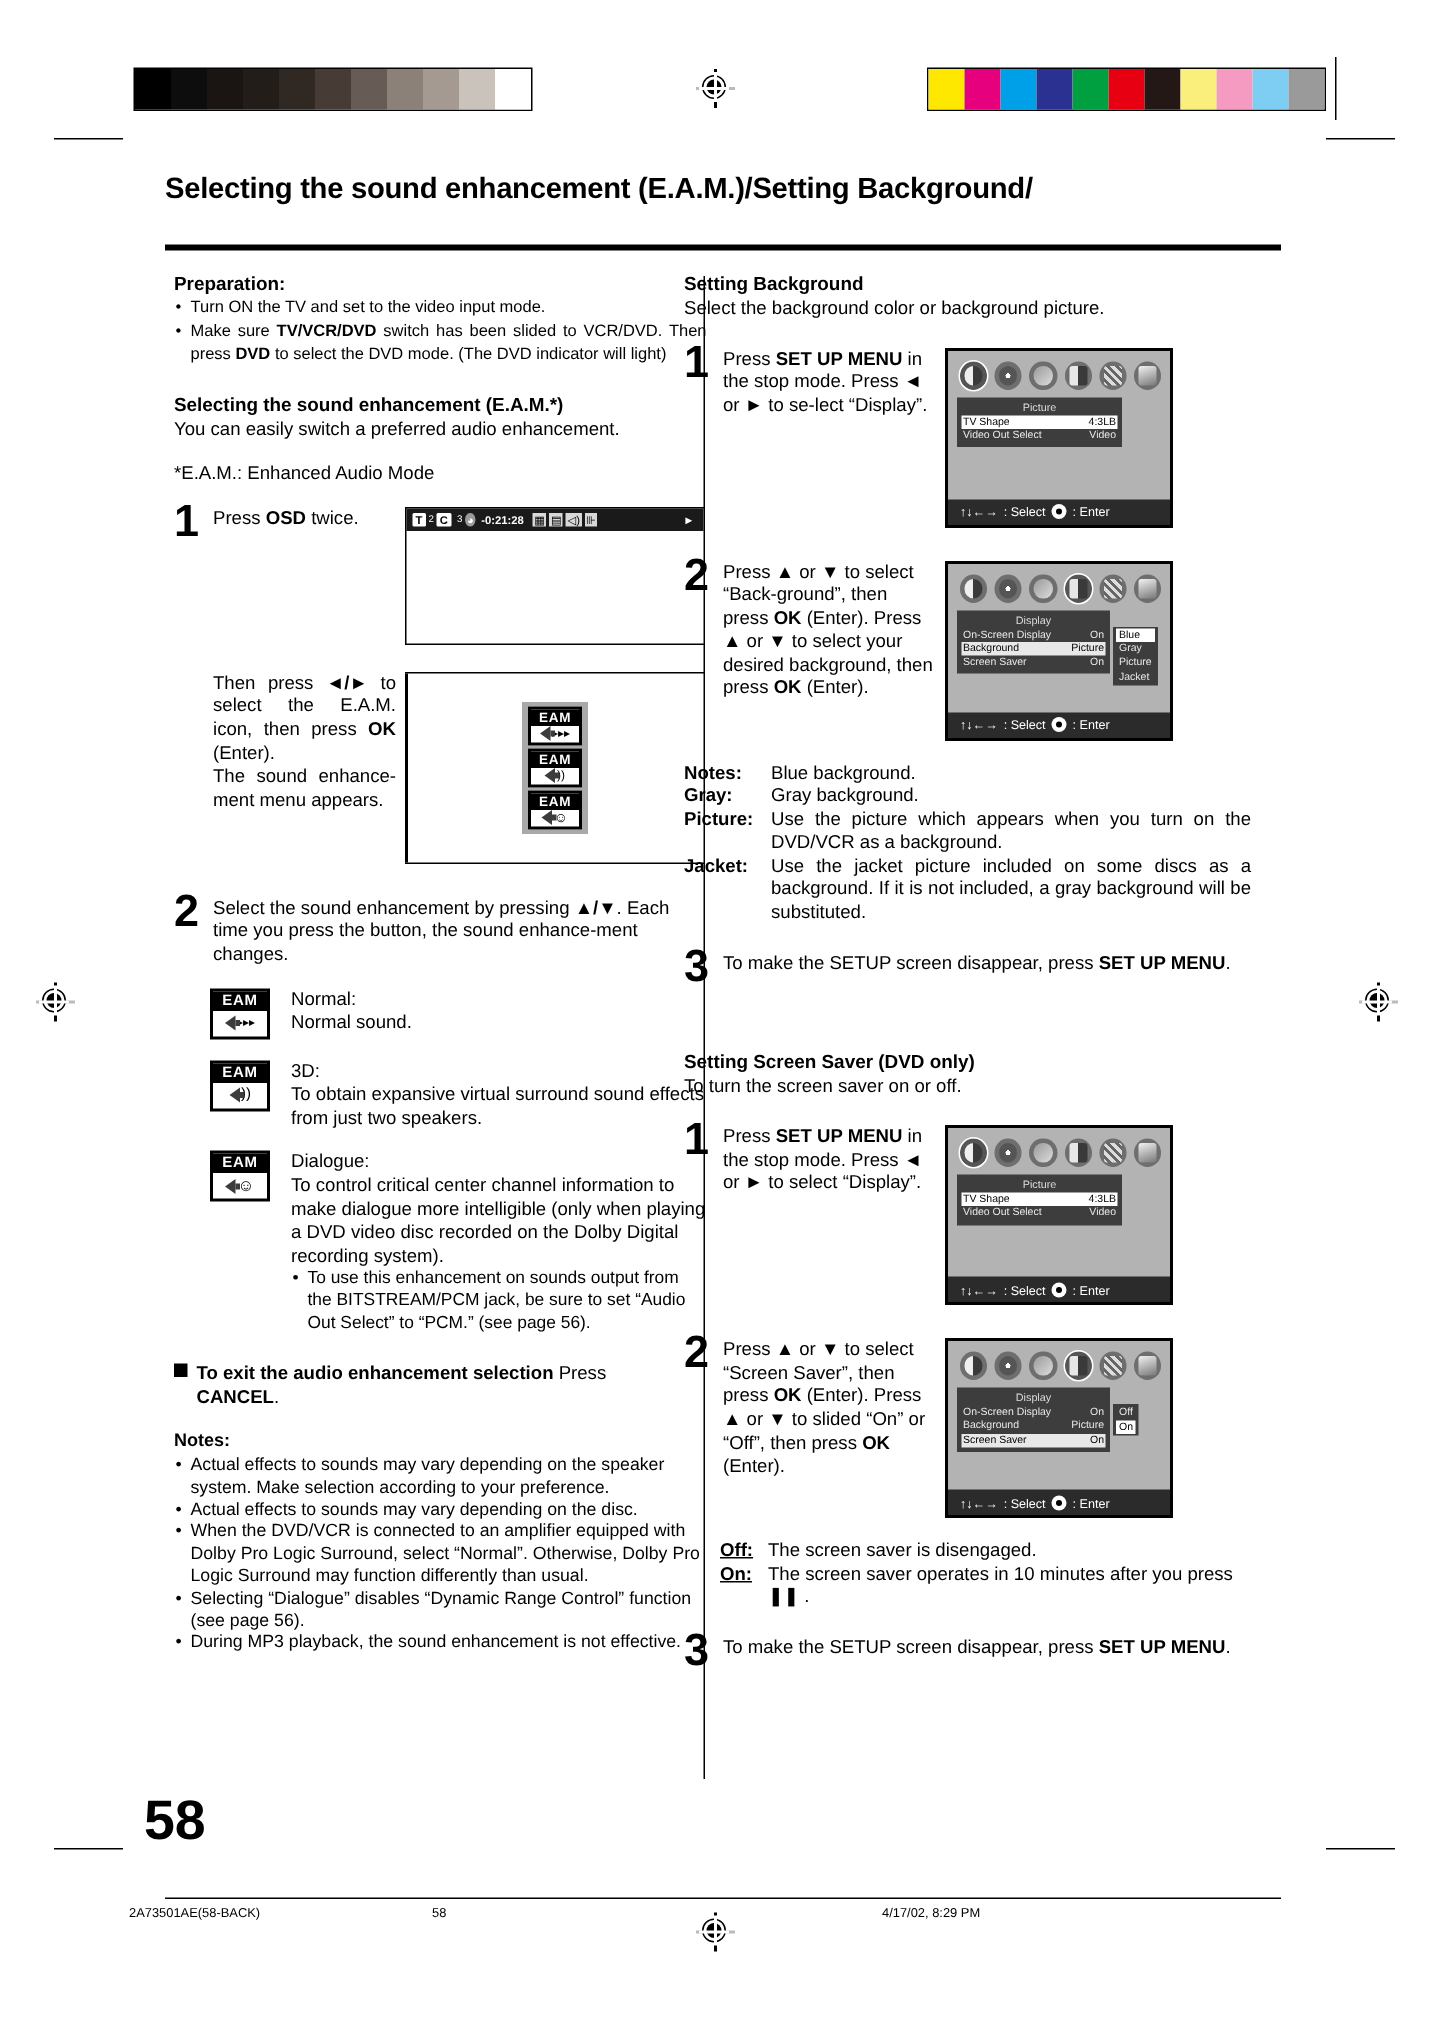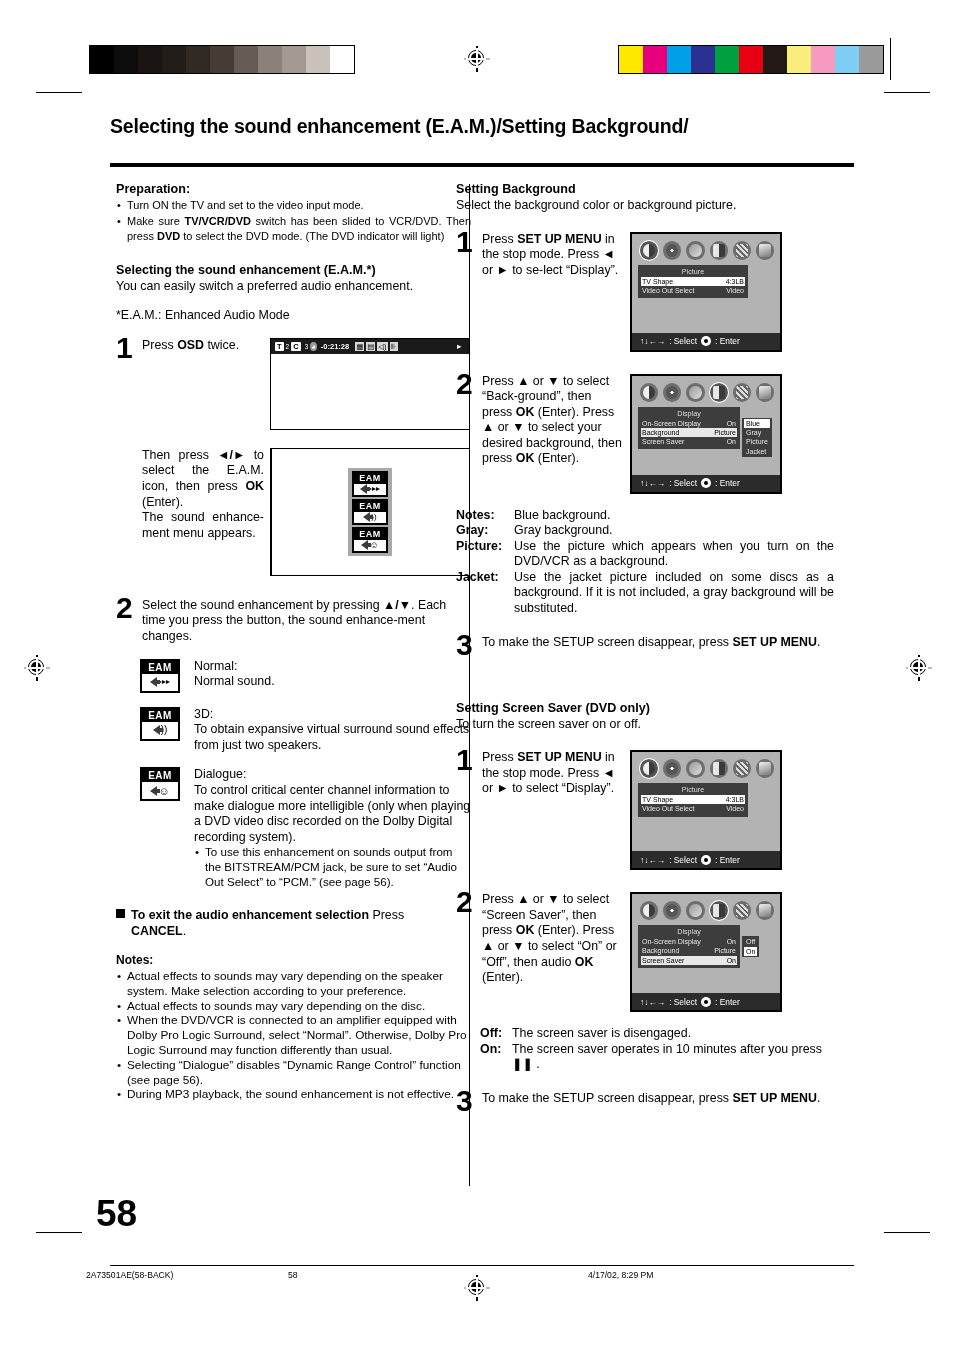--- a/index.html
+++ b/index.html
@@ -87,21 +87,21 @@
   .sub div.hi{background:#fff;color:#000;}
   .footbar{position:absolute;left:0;right:0;bottom:0;height:17px;background:#2b2b2b;display:flex;align-items:center;gap:4px;padding-left:8px;}
   .footbar span{color:#fff;font-size:8.4px;line-height:10px;}
   .okdot{width:10px;height:10px;border-radius:50%;background:#fff;position:relative;display:inline-block;}
   .okdot:after{content:"";position:absolute;left:3px;top:3px;width:4px;height:4px;border-radius:50%;background:#000;}
 
   
   .defs{display:grid;grid-template-columns:58px 1fr;row-gap:0px;column-gap:0px;font-size:12.4px;line-height:15.6px;}
   .defs .k{font-weight:bold;}
   .defs2{display:grid;grid-template-columns:32px 1fr;font-size:12.4px;line-height:15.6px;}
-  .defs2 .k{font-weight:bold;}
+  .defs2 .k{font-weight:bold;text-decoration:underline;}
 
   .sq{display:inline-block;width:9px;height:9px;background:#000;margin-right:6px;vertical-align:1px;}
 
   
   .pageno{position:absolute;left:96px;top:1195px;font-size:37px;font-weight:bold;line-height:37px;}
   .fbar{position:absolute;left:110px;top:1265px;width:744px;height:1.2px;background:#000;}
   .fline{position:absolute;top:1270px;font-size:8.6px;line-height:11px;}
   .fsidetickL{position:absolute;left:36px;top:1232px;width:46px;height:1.2px;background:#000;}
   .fsidetickR{position:absolute;left:884px;top:1232px;width:46px;height:1.2px;background:#000;}
   .topsideL{position:absolute;left:36px;top:92px;width:46px;height:1.2px;background:#000;}
@@ -528,21 +528,21 @@
           <span>: Enter</span>
         </div>
       </div>
     </div>
 
     <div class="gap22"></div>
 
     <div class="step">
       <div class="stepnum" style="margin-top:-4px;">2</div>
       <div class="stepbody" style="width:142px;flex:none;">
-        <span>Press </span><b>▲</b><span> or </span><b>▼</b><span> to select “Screen Saver”, then press </span><b>OK</b><span> (Enter). Press </span><b>▲</b><span> or </span><b>▼</b><span> to select “On” or “Off”, then audio </span><b>OK</b><span> (Enter).</span>
+        <span>Press </span><b>▲</b><span> or </span><b>▼</b><span> to select “Screen Saver”, then press </span><b>OK</b><span> (Enter). Press </span><b>▲</b><span> or </span><b>▼</b><span> to slided “On” or “Off”, then press </span><b>OK</b><span> (Enter).</span>
       </div>
 
       <div class="setup" style="margin-left:6px;">
         <div class="tabs">
           <div class="tabic">
               <div class="in" style="background:linear-gradient(90deg,#efefef 50%,#3a3a3a 50%);border-radius:50%;"></div>
             </div>
           <div class="tabic">
               <div class="in" style="background:radial-gradient(circle,#fff 18%,#555 20%);border-radius:50%;"></div>
             </div>

